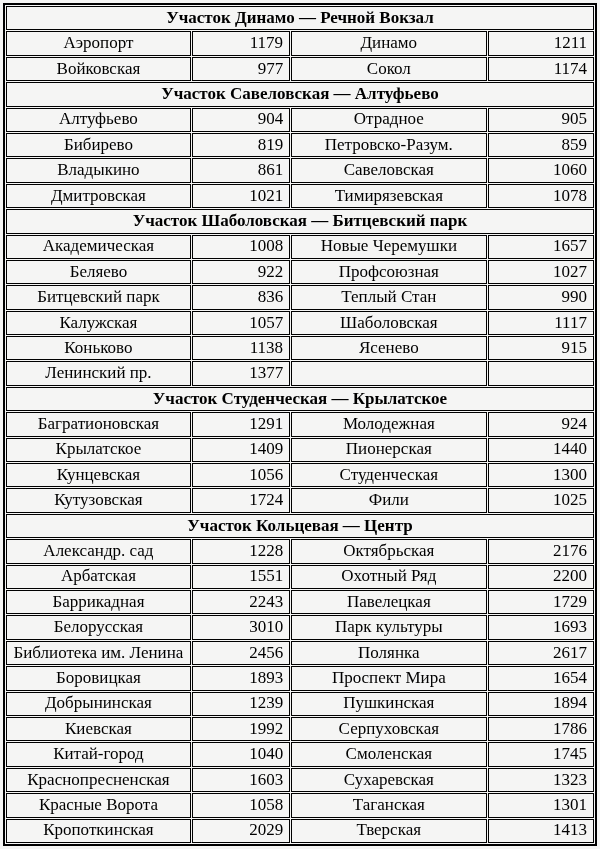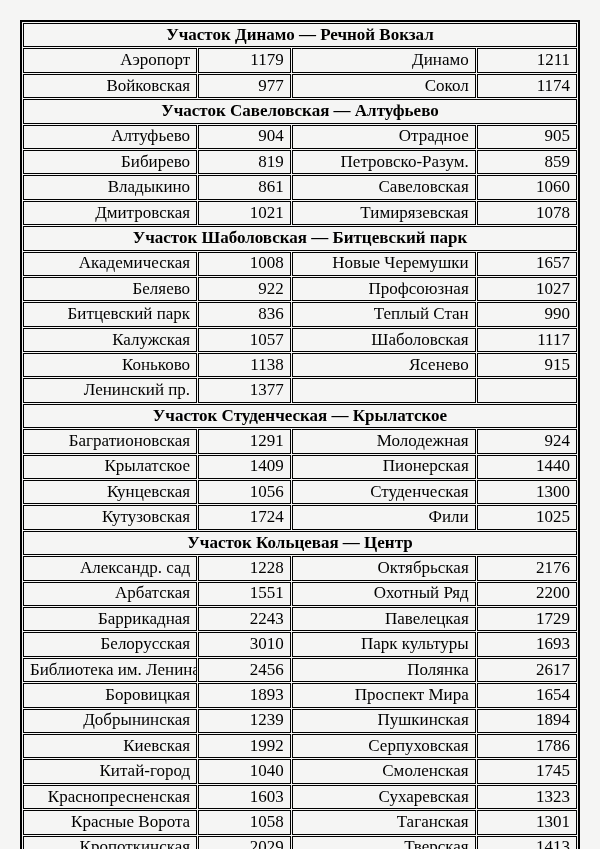--- a/index.html
+++ b/index.html
@@ -11,21 +11,21 @@
     height: 849px;
     background: #f5f5f4;
     font-family: "Liberation Serif", "DejaVu Serif", serif;
     color: #000;
   }
   .page {
     position: relative;
     width: 600px;
     height: 849px;
     box-sizing: border-box;
-    padding: 20px;
+    padding: 3px;
   }
   table.metro {
     width: 100%;
     height: 843px;
     table-layout: fixed;
     border-collapse: separate;
     border-spacing: 1px;
     border: 2px solid #000;
     background: #f5f5f4;
     font-size: 17px;
@@ -38,21 +38,21 @@
     overflow: hidden;
     white-space: nowrap;
     vertical-align: middle;
   }
   td.section-title {
     font-weight: bold;
     text-align: center;
     padding: 1px 2px;
   }
   td.name {
-    text-align: right;
+    text-align: center;
   }
   td.num {
     text-align: right;
   }
   col.c-name1 { width: 31.6%; }
   col.c-num1  { width: 16.8%; }
   col.c-name2 { width: 33.4%; }
   col.c-num2  { width: 18.2%; }
 </style>
 </head>

